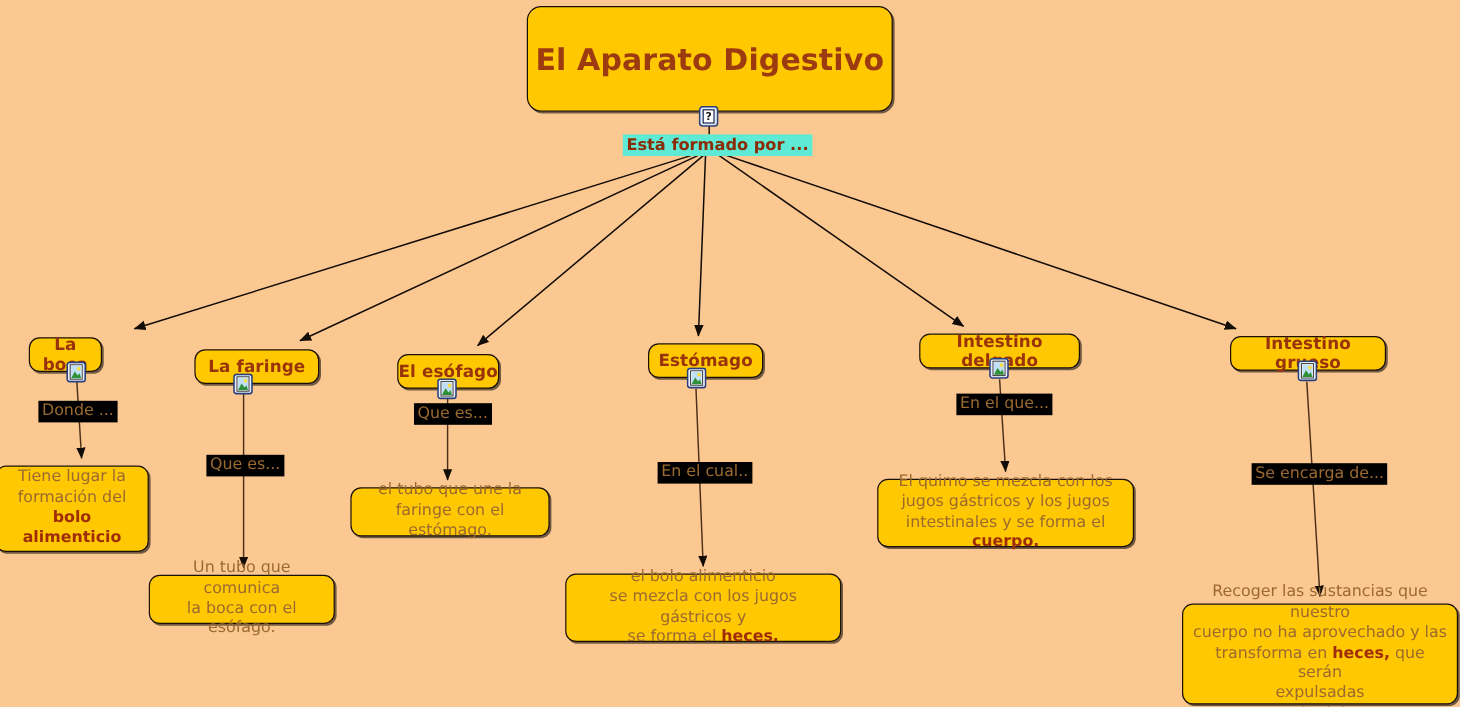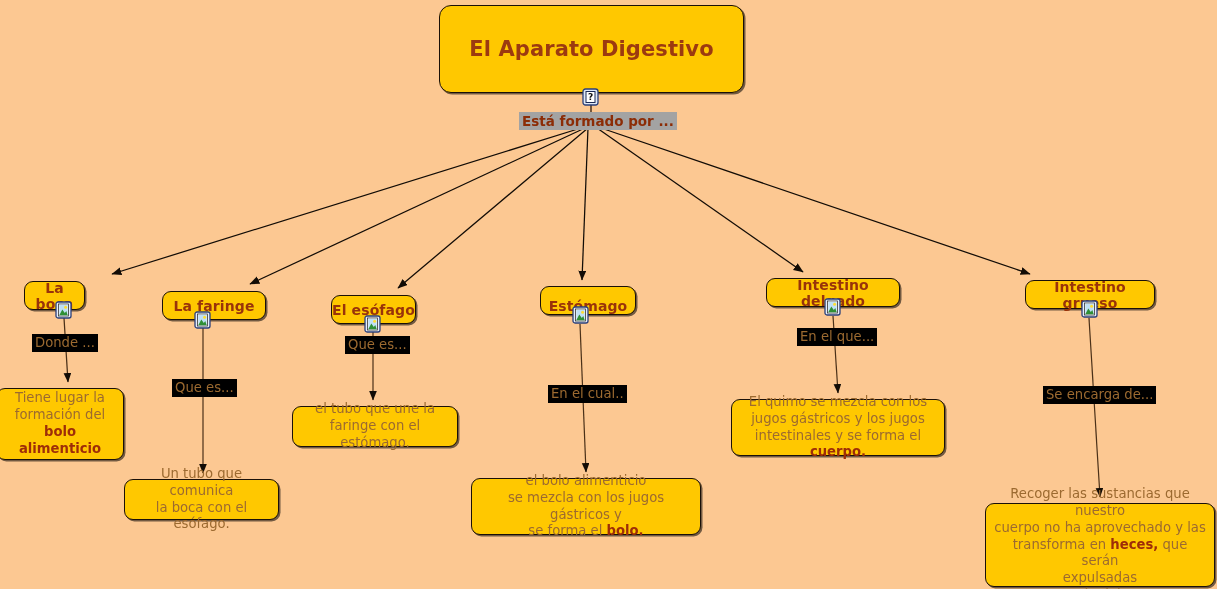--- a/index.html
+++ b/index.html
@@ -64,21 +64,21 @@
     position: absolute;
     background: #000000;
     color: #9c6a30;
     font-size: 13.2px;
     padding: 0 3px;
     white-space: nowrap;
     z-index: 4;
     line-height: 1.35;
   }
   .linklabel.root-label {
-    background: #a3a3a3;
+    background: #5eead4;
     color: #8c2c06;
     font-weight: bold;
     font-size: 13.5px;
   }
   .picicon {
     position: absolute;
     width: 17px;
     height: 19px;
     z-index: 6;
   }
@@ -117,21 +117,21 @@
     <line x1="373" y1="332" x2="373" y2="400" stroke="#4a3018" stroke-width="1.2" marker-end="url(#arrow)"></line>
 
     <line x1="580" y1="324" x2="586" y2="472" stroke="#4a3018" stroke-width="1.2" marker-end="url(#arrow)"></line>
 
     <line x1="833" y1="316" x2="838" y2="393" stroke="#4a3018" stroke-width="1.2" marker-end="url(#arrow)"></line>
 
     <line x1="1089" y1="318" x2="1100" y2="497" stroke="#4a3018" stroke-width="1.2" marker-end="url(#arrow)"></line>
   </svg>
 
   <div class="node node-root" style="left:439px; top:5px; width:305px; height:88px;">
-    <span class="node-title" style="font-size:21px; color:#9c3a10;">El Aparato Digestivo</span>
+    <span class="node-title" style="font-size:25px; color:#9c3a10;">El Aparato Digestivo</span>
   </div>
 
   <span class="quesicon" style="left:582px; top:88px;">
     <svg width="17" height="19" viewBox="0 0 17 19">
       <rect x="1" y="1" width="15" height="16" rx="2.5" fill="#dfe8f5" stroke="#2a3f7a" stroke-width="1.3"></rect>
       <rect x="4" y="3.5" width="9" height="11" fill="#ffffff" stroke="#1b2a55" stroke-width="1"></rect>
       <text x="8.5" y="12" font-size="9" font-family="'DejaVu Sans',sans-serif" font-weight="bold" fill="#111" text-anchor="middle">?</text>
     </svg>
   </span>
 
@@ -191,39 +191,39 @@
     </svg>
   </span>
   <div class="linklabel" style="left:345px; top:336px;">Que es...</div>
   <div class="node node-leaf" style="left:292px; top:406px; width:166px; height:41px;">
     <div>
       <div>el tubo que une la</div>
       <div>faringe con el estómago.</div>
     </div>
   </div>
 
-  <div class="node" style="left:540px; top:286px; width:96px; height:29px;align-items:flex-end;">
+  <div class="node" style="left:540px; top:286px; width:96px; height:29px;">
     <span class="node-title">Estómago</span>
   </div>
   <span class="picicon" style="left:572px; top:306px;">
     <svg width="17" height="19" viewBox="0 0 17 19">
       <rect x="1" y="1" width="15" height="16" rx="2" fill="#e6eefa" stroke="#2a3f7a" stroke-width="1.3"></rect>
       <rect x="3.5" y="3" width="10" height="12" fill="#ffffff" stroke="#333" stroke-width="0.8"></rect>
       <rect x="4.3" y="3.8" width="8.4" height="10.4" fill="#bfe0f5"></rect>
       <circle cx="10.6" cy="6.3" r="1.5" fill="#ffdd33"></circle>
       <path d="M4.3 14.2 L7.3 8.6 L9.8 12 L11.3 10 L12.7 14.2 Z" fill="#2f8f36"></path>
     </svg>
   </span>
   <div class="linklabel" style="left:548px; top:385px;">En el cual..</div>
   <div class="node node-leaf" style="left:471px; top:478px; width:230px; height:57px;">
     <div>
       <div>el bolo alimenticio</div>
       <div>se mezcla con los jugos gástricos y</div>
       <div>
-        <span>se forma el </span><b>bolo.</b>
+        <span>se forma el </span><b>heces.</b>
       </div>
     </div>
   </div>
 
   <div class="node" style="left:766px; top:278px; width:134px; height:29px;">
     <span class="node-title">Intestino delgado</span>
   </div>
   <span class="picicon" style="left:824px; top:298px;">
     <svg width="17" height="19" viewBox="0 0 17 19">
       <rect x="1" y="1" width="15" height="16" rx="2" fill="#e6eefa" stroke="#2a3f7a" stroke-width="1.3"></rect>

